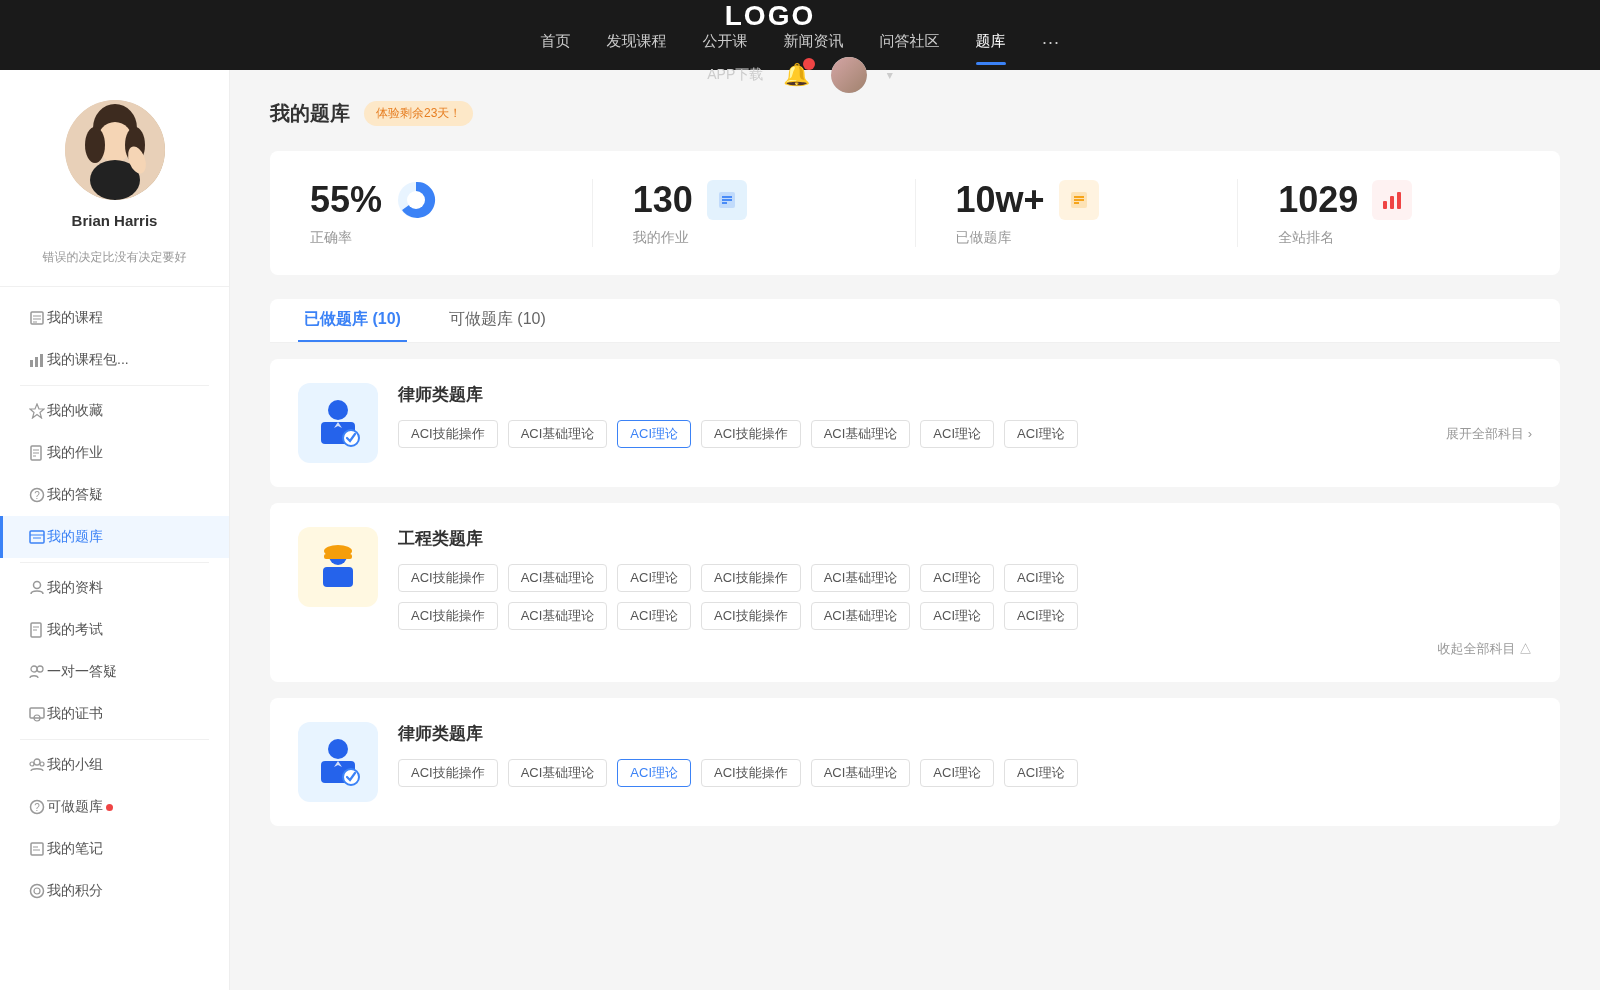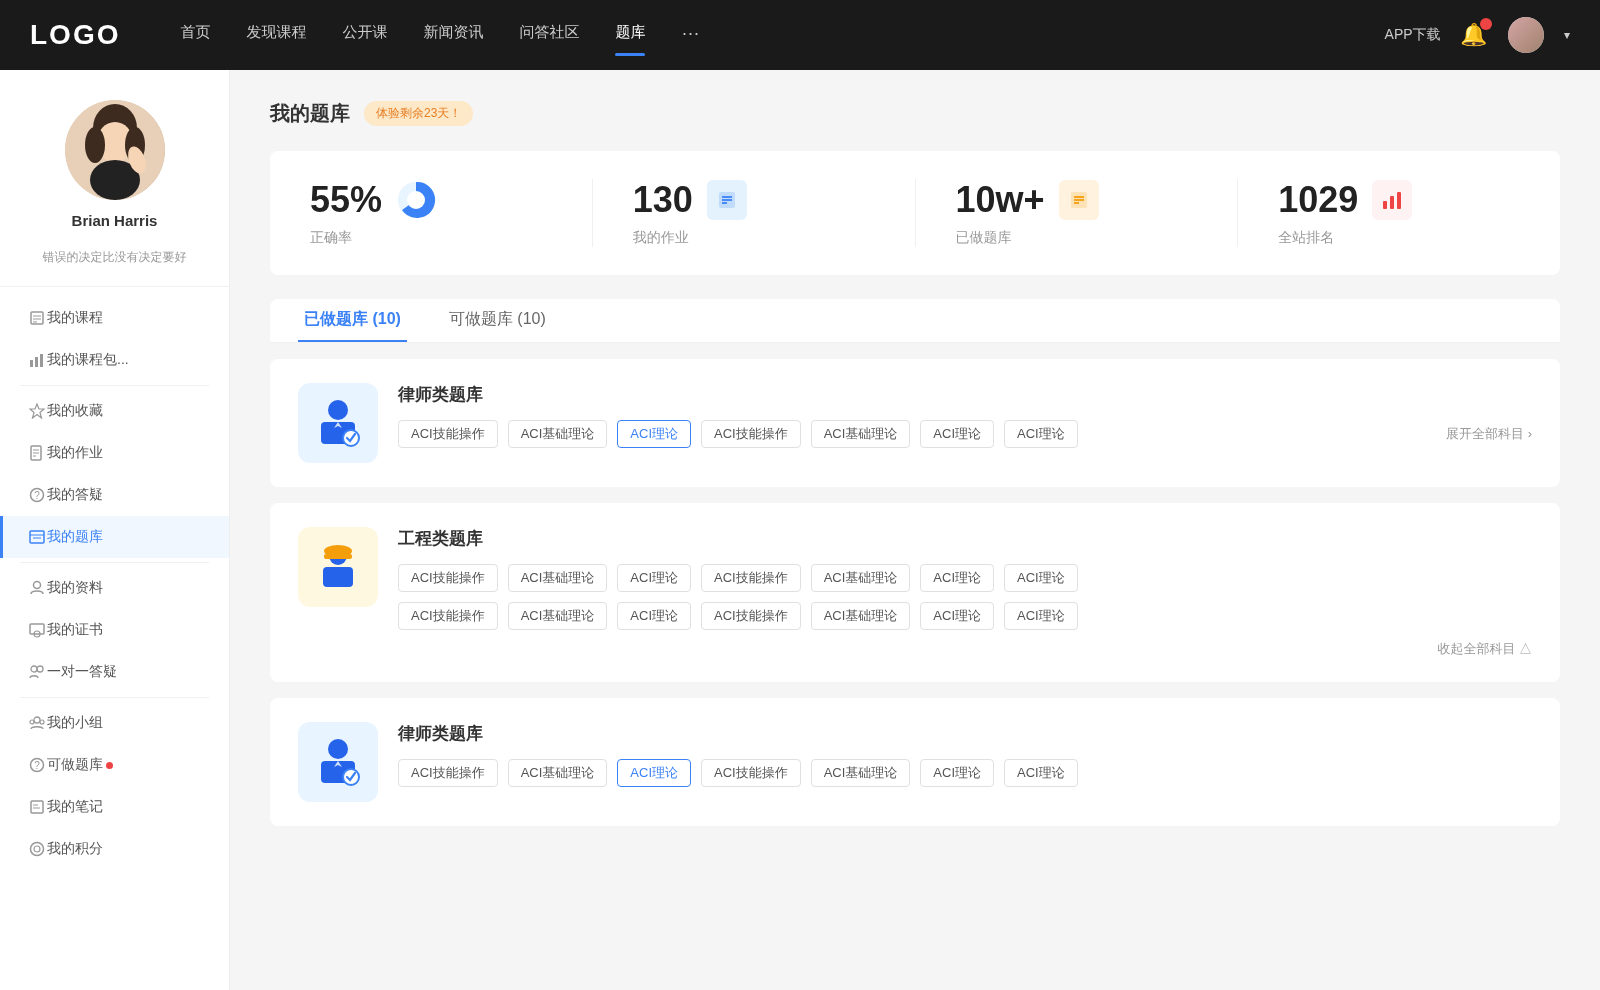--- a/index.html
+++ b/index.html
@@ -8,20 +8,21 @@
     
     .top-nav {
       background: #1a1a1a;
       height: 70px;
       display: flex;
       align-items: center;
       padding: 0 30px;
       position: fixed;
       top: 0; left: 0; right: 0;
       z-index: 100;
+      flex-direction: column;
     }
     .nav-logo {
       color: white;
       font-size: 28px;
       font-weight: bold;
       letter-spacing: 2px;
       margin-right: 60px;
     }
     .nav-links {
       display: flex;
@@ -453,35 +454,45 @@
           <svg width="16" height="16" viewBox="0 0 16 16">
               <circle cx="8" cy="5" r="3.5" fill="none" stroke="#999" stroke-width="1.5"></circle>
               <path d="M2,14 C2,10 14,10 14,14" fill="none" stroke="#999" stroke-width="1.5"></path>
             </svg>
         </span>
         <span>我的资料</span>
       </div>
       <div class="sidebar-item">
         <span class="sidebar-icon">
           <svg width="16" height="16" viewBox="0 0 16 16">
-              <rect x="1" y="2" width="14" height="10" rx="1" fill="none" stroke="#999" stroke-width="1.5"></rect>
-              <circle cx="8" cy="12" r="3" fill="none" stroke="#999" stroke-width="1.2"></circle>
-            </svg>
-        </span>
-        <span>我的证书</span>
+              <rect x="2" y="1" width="10" height="14" rx="1" fill="none" stroke="#999" stroke-width="1.5"></rect>
+              <line x1="4" y1="5" x2="10" y2="5" stroke="#999" stroke-width="1"></line>
+              <line x1="4" y1="8" x2="8" y2="8" stroke="#999" stroke-width="1"></line>
+            </svg>
+        </span>
+        <span>我的考试</span>
       </div>
       <div class="sidebar-item">
         <span class="sidebar-icon">
           <svg width="16" height="16" viewBox="0 0 16 16">
               <circle cx="5" cy="5" r="3" fill="none" stroke="#999" stroke-width="1.3"></circle>
               <circle cx="11" cy="5" r="3" fill="none" stroke="#999" stroke-width="1.3"></circle>
               <path d="M1,14 C1,11 9,11 9,14" fill="none" stroke="#999" stroke-width="1.3"></path>
             </svg>
         </span>
         <span>一对一答疑</span>
+      </div>
+      <div class="sidebar-item">
+        <span class="sidebar-icon">
+          <svg width="16" height="16" viewBox="0 0 16 16">
+              <rect x="1" y="2" width="14" height="10" rx="1" fill="none" stroke="#999" stroke-width="1.5"></rect>
+              <circle cx="8" cy="12" r="3" fill="none" stroke="#999" stroke-width="1.2"></circle>
+            </svg>
+        </span>
+        <span>我的证书</span>
       </div>
       <div class="sidebar-divider"></div>
       <div class="sidebar-item">
         <span class="sidebar-icon">
           <svg width="16" height="16" viewBox="0 0 16 16">
               <circle cx="8" cy="5" r="3" fill="none" stroke="#999" stroke-width="1.3"></circle>
               <circle cx="3" cy="7" r="2" fill="none" stroke="#999" stroke-width="1.2"></circle>
               <circle cx="13" cy="7" r="2" fill="none" stroke="#999" stroke-width="1.2"></circle>
               <path d="M2,14 c0-3 12-3 12,0" fill="none" stroke="#999" stroke-width="1.3"></path>
             </svg>

